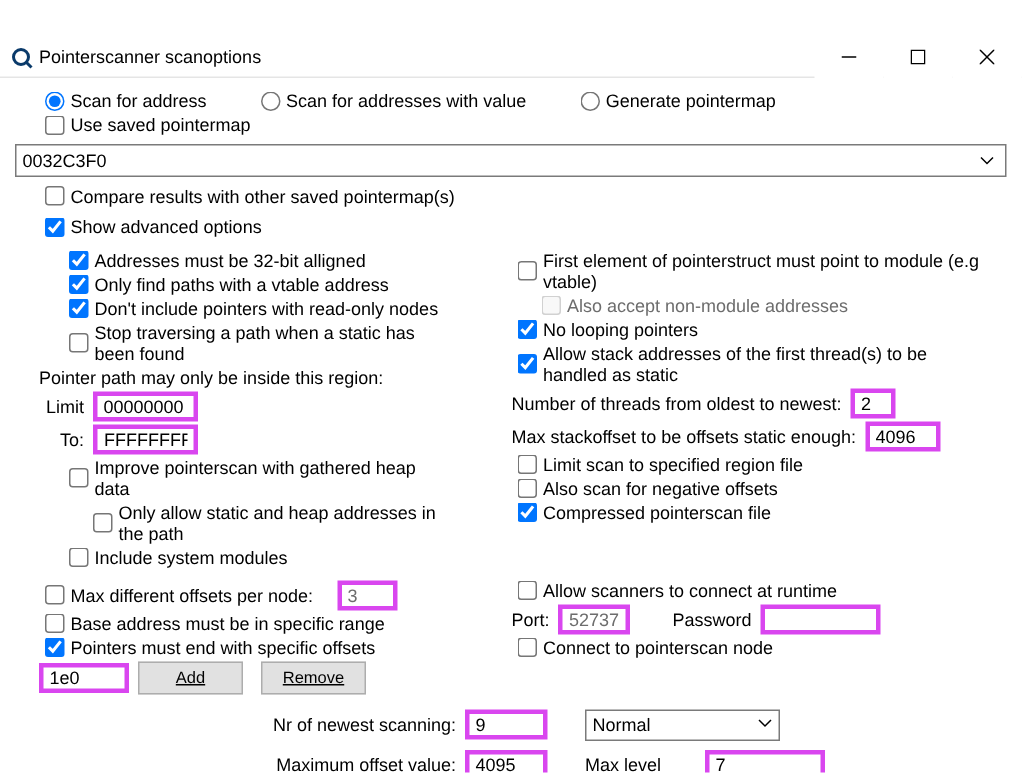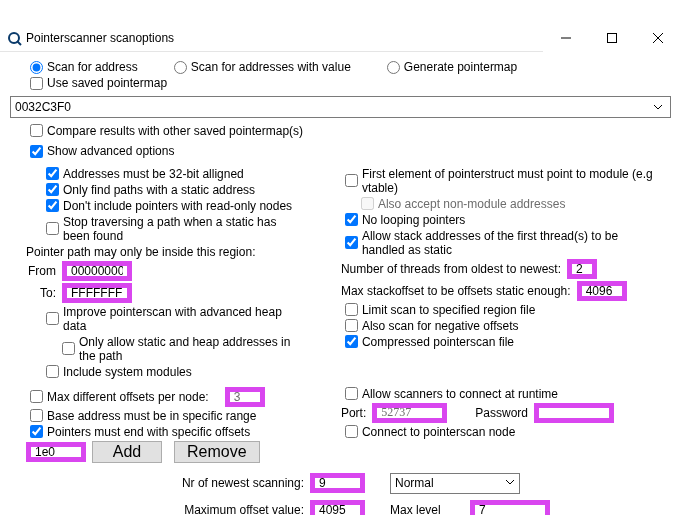--- a/index.html
+++ b/index.html
@@ -52,38 +52,39 @@
   .addr-select .dd {
     width:16px; height:16px;
     display:flex; align-items:center; justify-content:center;
   }
   .twocol { display:flex; gap:14px; margin-top:4px; }
   .col { flex:1; }
   .col .row { margin:2px 0; }
   .indent1 { padding-left:16px; }
   .indent2 { padding-left:32px; }
   .field {
-    border:5px solid #d946ef;
+    border:3px solid #d946ef;
     height:20px;
     padding:0 4px;
     background:#fff;
     font-family:inherit;
     font-size:12px;
   }
   .small { width:70px; }
   .tiny  { width:30px; text-align:left; }
   .btn {
     border:1px solid #adadad;
     background:#e1e1e1;
     height:22px;
     min-width:70px;
     padding:0 12px;
-    font-family:inherit; font-size:16px;
+    font-family:inherit; font-size:11px;
     display:inline-flex; align-items:center; justify-content:center;
     margin-right:6px;
+    text-decoration:underline;
   }
   .btn.primary { border:2px solid #0078d7; background:#e1e1e1; }
   .lbl-right { text-align:right; }
   .bottom-grid {
     display:grid;
     grid-template-columns: 300px 60px 20px 80px 90px;
     row-gap:6px;
     align-items:center;
     margin-top:8px;
   }
@@ -179,50 +180,50 @@
     <div class="col">
       <div class="row indent1">
           <label class="check">
             <input type="checkbox" checked="" style="">
             <span>Addresses must be 32-bit alligned</span>
           </label>
         </div>
       <div class="row indent1">
           <label class="check">
             <input type="checkbox" checked="" style="">
-            <span>Only find paths with a static address</span>
+            <span>Only find paths with a vtable address</span>
           </label>
         </div>
       <div class="row indent1">
           <label class="check">
             <input type="checkbox" checked="" style="">
             <span>Don't include pointers with read-only nodes</span>
           </label>
         </div>
       <div class="row indent1">
           <label class="check">
             <input type="checkbox" style="">
             <span>Stop traversing a path when a static has been found</span>
           </label>
         </div>
       <div class="row indent1">
           <span>Pointer path may only be inside this region:</span>
         </div>
       <div class="row indent1">
-        <span style="width:30px;" class="lbl-right">From</span>
+        <span style="width:30px;" class="lbl-right">Limit</span>
         <input class="field small" value="00000000" style="">
       </div>
       <div class="row indent1">
         <span style="width:30px;" class="lbl-right">To:</span>
         <input class="field small" value="FFFFFFFF" style="">
       </div>
       <div class="row indent1">
           <label class="check">
             <input type="checkbox" style="">
-            <span>Improve pointerscan with advanced heap data</span>
+            <span>Improve pointerscan with gathered heap data</span>
           </label>
         </div>
       <div class="row indent2">
           <label class="check">
             <input type="checkbox" style="">
             <span>Only allow static and heap addresses in the path</span>
           </label>
         </div>
       <div class="row indent1">
           <label class="check">
@@ -316,21 +317,21 @@
     </div>
     <div class="col" style="flex:1.15">
       <div class="row">
           <label class="check">
             <input type="checkbox" style="">
             <span>Allow scanners to connect at runtime</span>
           </label>
         </div>
       <div class="row indent1">
         <span>Port:</span>
-        <input class="field dim" style="width: 75px; font-family: Liberation Serif, serif;" disabled="" value="52737">
+        <input class="field dim" style="width: 48px;" disabled="" value="52737">
         <span style="width:16px"></span>
         <span>Password</span>
         <input class="field dim" style="width: 80px;" disabled="" value="">
       </div>
       <div class="row">
           <label class="check">
             <input type="checkbox" style="">
             <span>Connect to pointerscan node</span>
           </label>
         </div>

